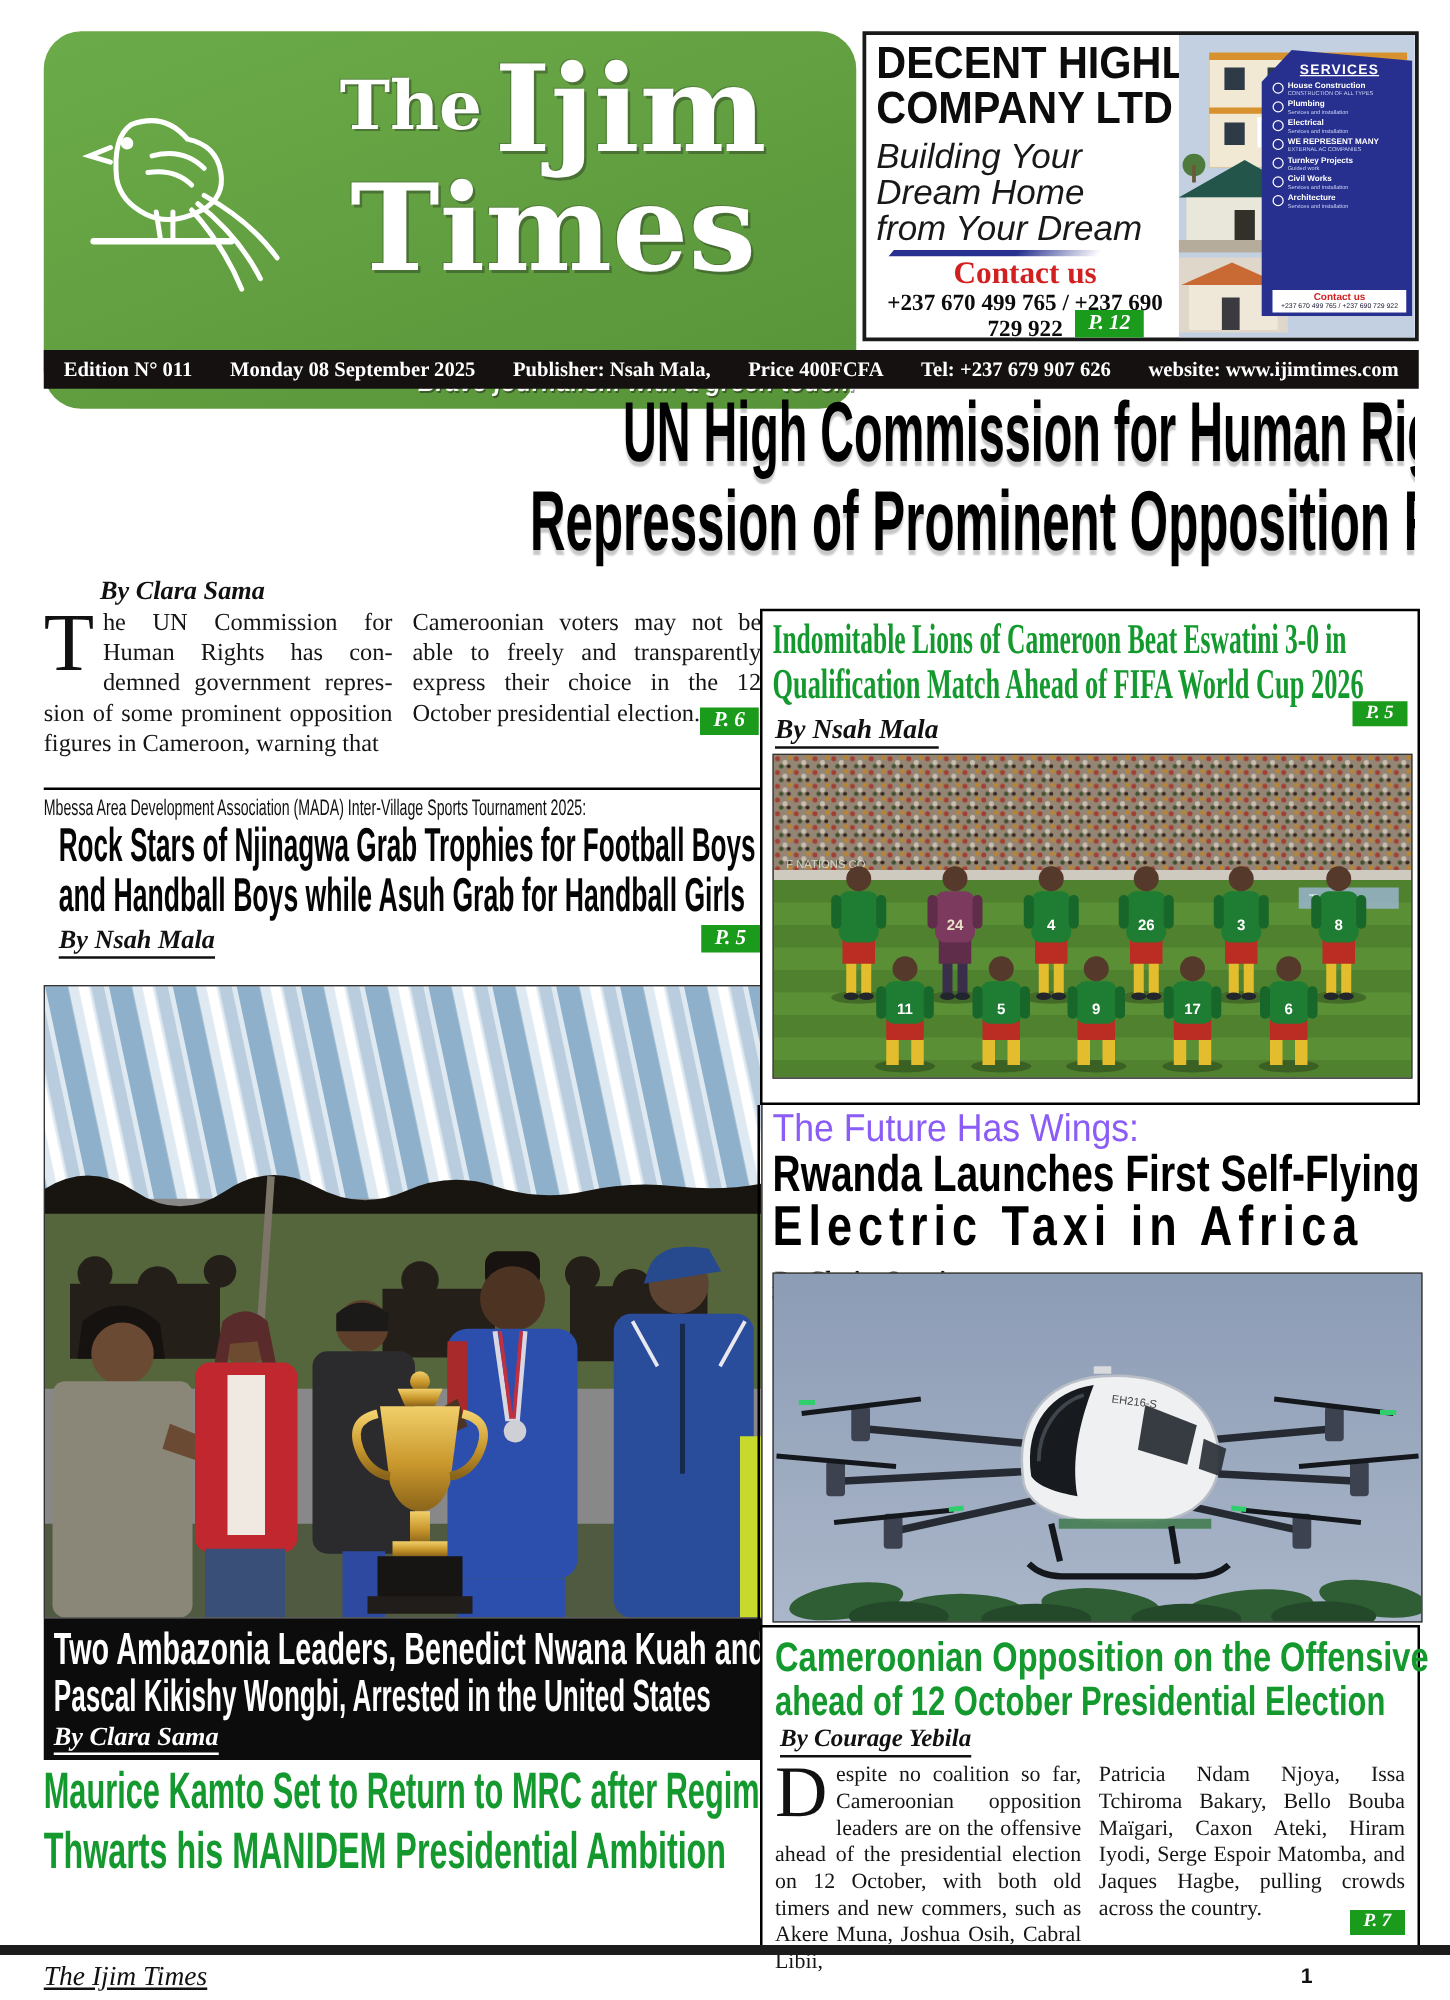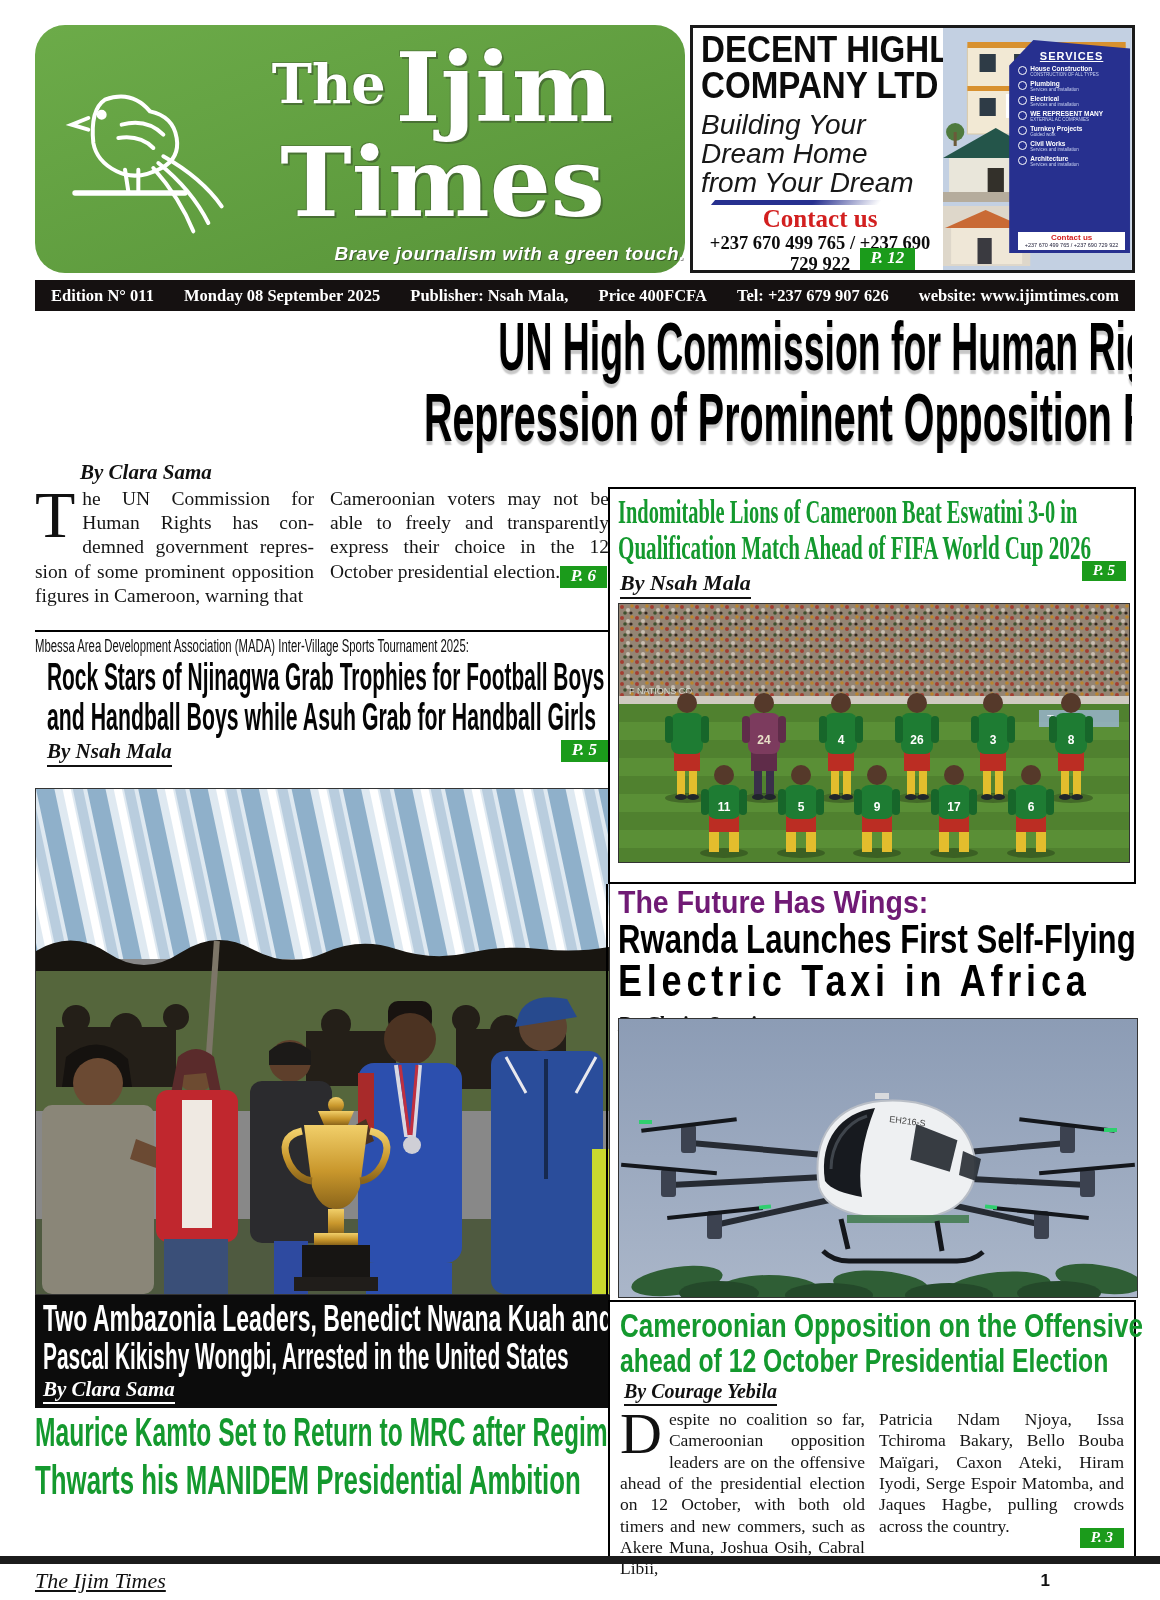--- a/index.html
+++ b/index.html
@@ -14,21 +14,21 @@
   .byline.u{border-bottom:2px solid currentColor;padding-bottom:1px;width:max-content;}
   .pbadge{display:inline-block;background:var(--badge_green,#1b9b1b);color:#fff;
           font-family:"Liberation Serif",serif;font-weight:bold;font-style:italic;
           font-size:17px;line-height:20px;padding:0 11px 2px;}
   .body-text{font-family:"Liberation Serif",serif;font-size:19.5px;line-height:1.24;text-align:justify;color:#151515;}
   .dropcap{float:left;font-family:"Liberation Serif",serif;font-size:66px;line-height:52px;padding:2px 7px 0 0;color:#111;}
   .photo{border:1px solid #333;overflow:hidden;background:#888;}
   svg text{font-family:"Liberation Sans",sans-serif;}
 
   
-  #masthead{left:35px;top:25px;width:650px;height:248px;border-radius:30px;
+  #masthead{left:35px;top:25px;width:650px;height:302px;border-radius:30px;
             background:linear-gradient(160deg,var(--masthead_green,#6cab49),#579338);}
   #masthead .title{position:absolute;left:175px;top:6px;width:465px;text-align:center;color:#fff;
             font-family:"DejaVu Serif",serif;font-weight:bold;
             text-shadow:2px 2px 0 rgba(30,30,30,.35),-1px -1px 0 rgba(30,30,30,.25);}
   #masthead .t-the{font-size:54px;vertical-align:18px;margin-right:10px;}
   #masthead .t-ijim{font-size:96px;}
   #masthead .t-times{font-size:96px;display:block;margin-top:-18px;}
   #masthead .tagline{position:absolute;left:0;right:0;bottom:8px;text-align:right;color:#fff;
             font-weight:bold;font-size:19px;letter-spacing:.5px;
             text-shadow:1px 1px 0 rgba(20,20,20,.45);font-style:italic;}
@@ -81,21 +81,21 @@
   #mada .pbadge{position:absolute;right:2px;top:104px;}
   #mada .byline{font-size:21px;margin-left:12px;margin-top:2px;}
 
   
   .nbox{border:2.5px solid #000;box-sizing:border-box;background:#fff;}
   #lions{left:608px;top:487px;width:528px;height:397px;padding:5px 8px;}
   #lions .line{display:block;font-weight:bold;font-size:34px;line-height:36px;color:var(--headline_green,#14992e);font-family:Liberation Serif, serif;}
   #lions .pbadge{position:absolute;right:8px;top:72px;font-size:15px;line-height:18px;}
   #lions .byline{font-size:22px;margin:4px 0 4px 2px;}
   #future{left:618px;top:886px;width:520px;}
-  #future .kicker{display:block;font-size:31px;color:#701a75;line-height:33px;font-weight:bold;}
+  #future .kicker{display:block;font-size:31px;color:#8b5cf6;line-height:33px;}
   #future .l1{display:block;font-weight:bold;font-size:41px;line-height:41px;color:#000;}
   #future .l2{display:block;font-weight:bold;font-size:45px;line-height:42px;letter-spacing:6px;color:#000;}
   #future .byline{font-size:20px;margin-top:11px;}
 
   
   #ambazonia{left:35px;top:1295px;width:575px;background:#0c0c0c;color:#fff;padding:5px 8px 4px;box-sizing:border-box;}
   #ambazonia .line{display:block;font-weight:bold;font-size:36px;line-height:38px;color:#fff;}
   #ambazonia .byline{color:#fff;font-size:21px;border-bottom:2px solid #fff;width:max-content;margin-top:1px;}
 
   
@@ -548,21 +548,21 @@
   <div id="opp" class="abs nbox">
     <div class="line"><span class="cond" style="--sx:.79">Cameroonian Opposition on the Offensive</span></div>
     <div class="line"><span class="cond" style="--sx:.75">ahead of 12 October Presidential Election</span></div>
     <div class="byline u">By Courage Yebila</div>
     <div class="cols">
       <div class="col body-text">
         <span class="dropcap">D</span><span>espite no coalition so far, Cameroonian opposition leaders are on the offensive ahead of the presidential election on 12 October, with both old timers and new commers, such as Akere Muna, Joshua Osih, Cabral Libii,</span>
       </div>
       <div class="col body-text">Patricia Ndam Njoya, Issa Tchiroma Bakary, Bello Bouba Maïgari, Caxon Ateki, Hiram Iyodi, Serge Espoir Matomba, and Jaques Hagbe, pulling crowds across the country.</div>
     </div>
-    <span class="pbadge">P. 3</span>
+    <span class="pbadge">P. 7</span>
   </div>
 
   <div id="footrule" class="abs"></div>
   <div id="footer" class="abs">
     <span class="pname">The Ijim Times</span>
     <span class="pnum">1</span>
   </div>
 
 </div>
 

